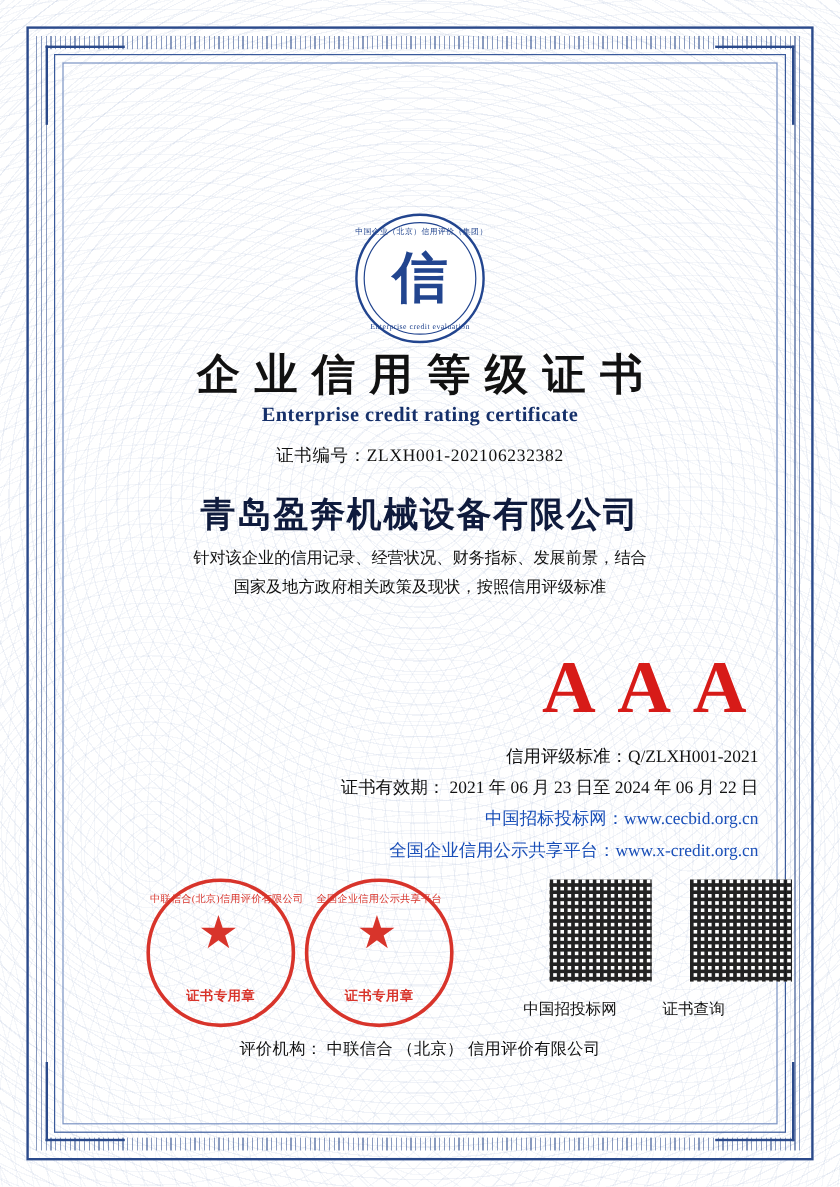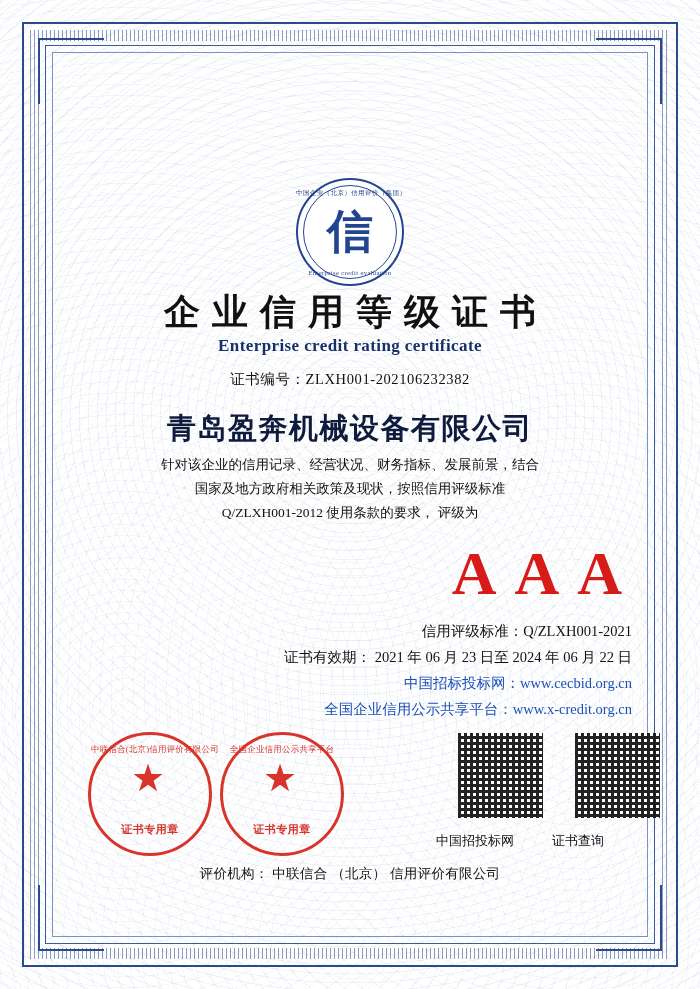--- a/index.html
+++ b/index.html
@@ -213,20 +213,21 @@
   .details .blue { color: #1a4fb8; }
 
   
   .seal {
     position: absolute;
     width: 118px;
     height: 118px;
     border-radius: 50%;
     border: 3px solid #d8342b;
     color: #d8342b;
+    margin-left: 34px;
   }
   .seal-1 { left: 28px; top: 672px; }
   .seal-2 { left: 160px; top: 672px; }
   .seal .star {
     position: absolute;
     left: 50%;
     top: 43px;
     transform: translateX(-50%);
     width: 0; height: 0;
     font-size: 38px;
@@ -323,21 +324,20 @@
     <div class="title-cn">企业信用等级证书</div>
     <div class="title-en">Enterprise credit rating certificate</div>
 
     <div class="cert-no">证书编号：ZLXH001-202106232382</div>
 
     <div class="company">青岛盈奔机械设备有限公司</div>
 
     <div class="body-text">
       <div>针对该企业的信用记录、经营状况、财务指标、发展前景，结合</div>
       <div>国家及地方政府相关政策及现状，按照信用评级标准</div>
-      <div>Q/ZLXH001-2012 使用条款的要求， 评级为</div>
     </div>
 
     <div class="grade">AAA</div>
 
     <div class="details">
       <div class="row">信用评级标准：Q/ZLXH001-2021</div>
       <div class="row">证书有效期： 2021 年 06 月 23 日至 2024 年 06 月 22 日</div>
       <div class="row blue">中国招标投标网：www.cecbid.org.cn</div>
       <div class="row blue">全国企业信用公示共享平台：www.x-credit.org.cn</div>
     </div>

